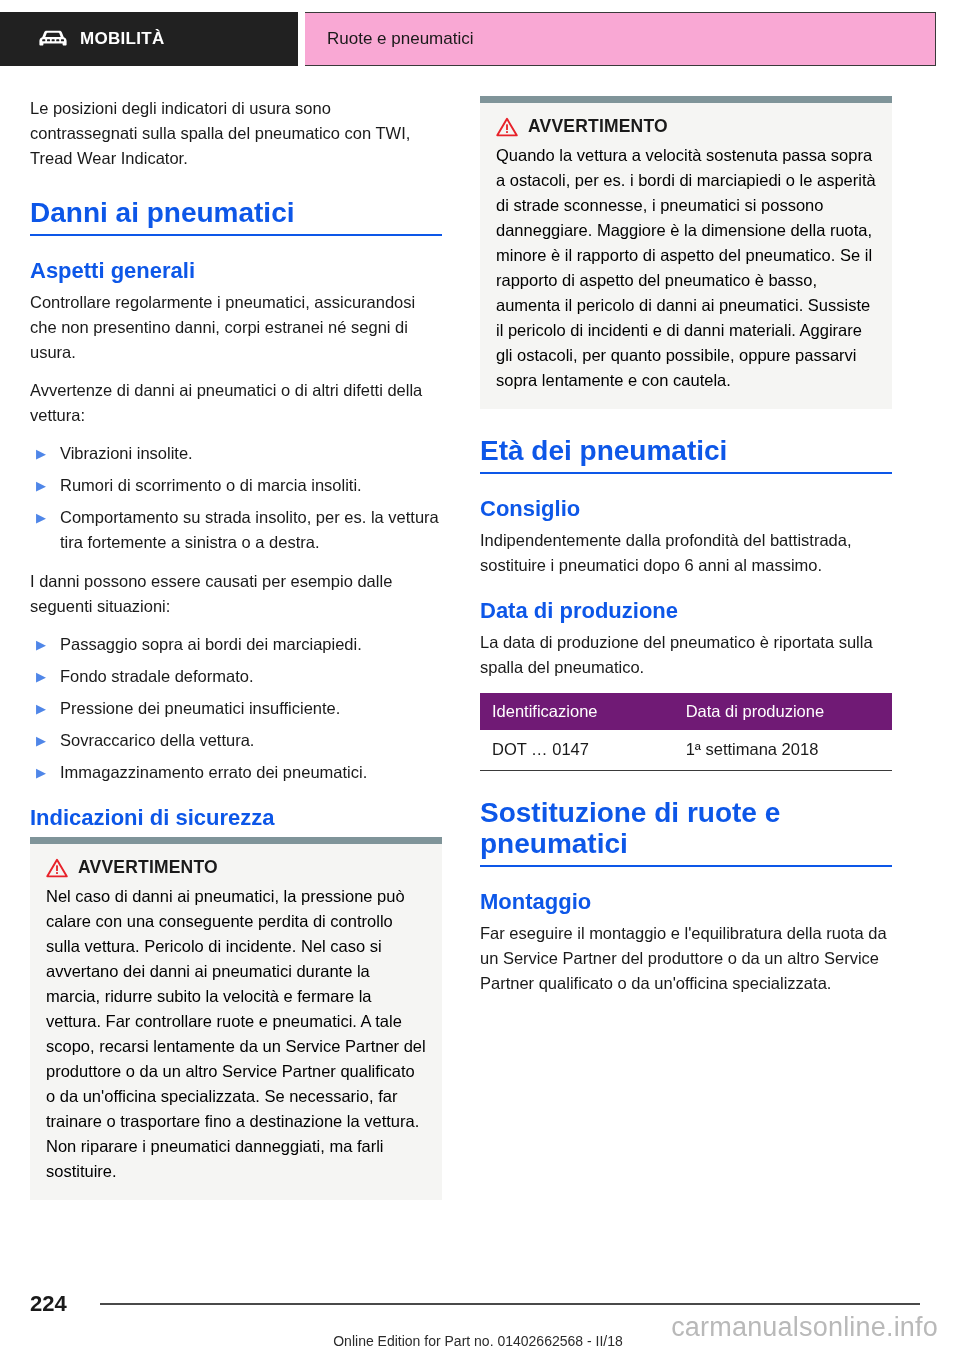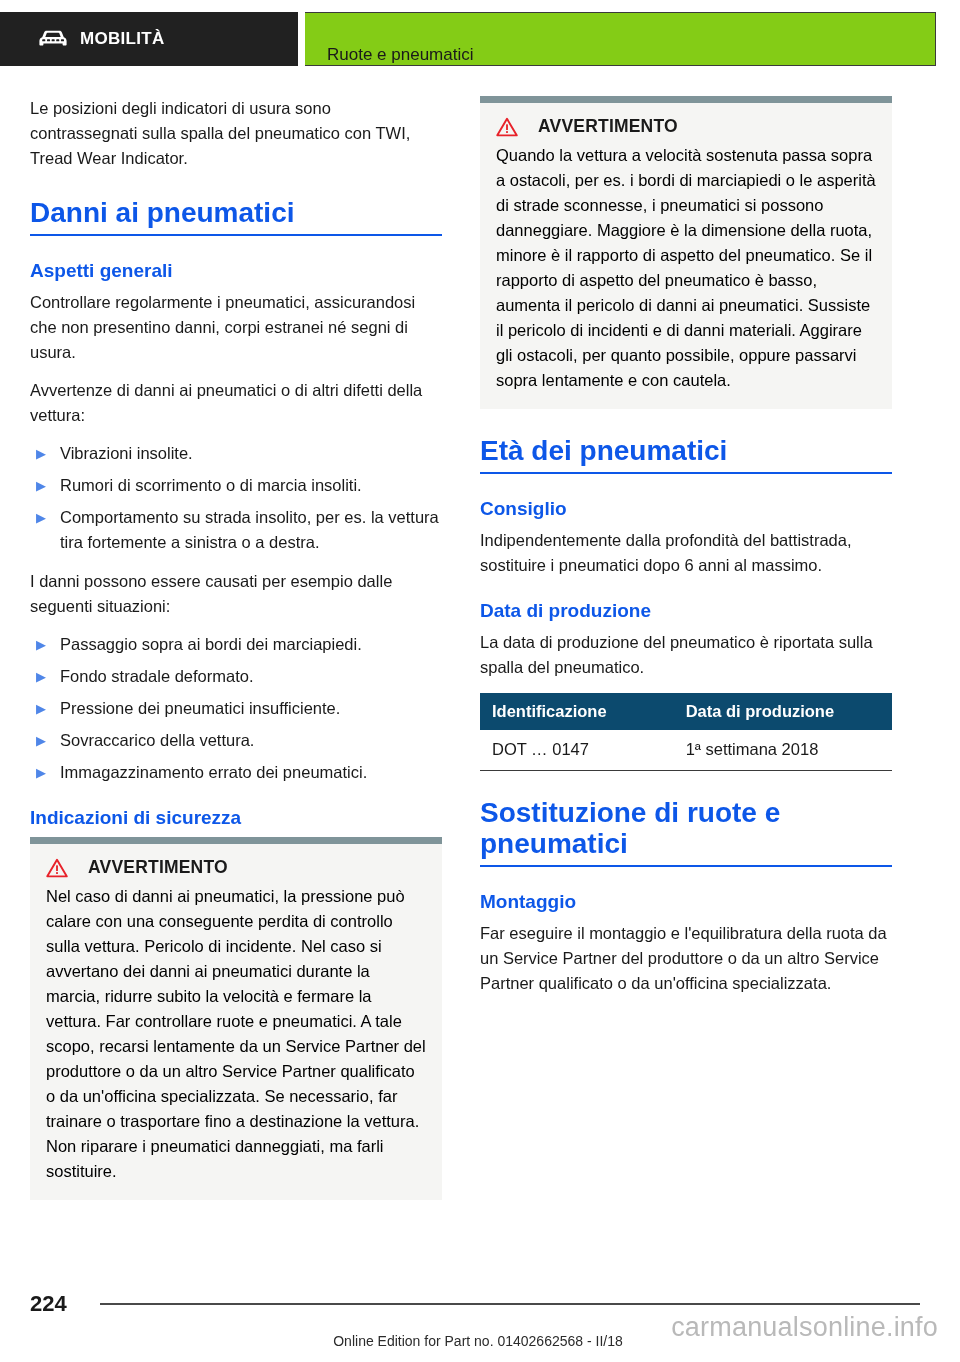--- a/index.html
+++ b/index.html
@@ -43,23 +43,23 @@
   .brand-label {
     font-size: 17px;
     font-weight: bold;
     letter-spacing: 0.3px;
     white-space: nowrap;
   }
   .header-tab {
     flex: 1;
     border: 1px solid #3a3a3a;
     border-left: none;
-    background: #84cc16;
-    display: flex;
-    align-items: flex-end;
+    background: #f9a8d4;
+    display: flex;
+    align-items: center;
     padding-left: 22px;
     margin-left: 7px;
     box-sizing: border-box;
   }
   .header-tab-label {
     font-size: 17px;
     color: #1a1a1a;
   }
 
   
@@ -89,21 +89,21 @@
     font-weight: bold;
     margin: 26px 0 0 0;
     padding-bottom: 6px;
     border-bottom: 2px solid #0d57e8;
     line-height: 31px;
   }
   h1.h-main + .after-h1 { margin-top: 20px; }
 
   h2.h-sub {
     color: #0d57e8;
-    font-size: 19px;
+    font-size: 22px;
     font-weight: bold;
     margin: 20px 0 6px 0;
     line-height: 26px;
   }
   h2.h-sub.first { margin-top: 22px; }
 
   
   ul.tri-list {
     list-style: none;
     margin: 0 0 14px 0;
@@ -131,21 +131,21 @@
   .warn-box {
     background: #f5f5f3;
     border-top: 7px solid #7f9499;
     padding: 13px 16px 16px 16px;
     margin: 0 0 18px 0;
     box-sizing: border-box;
   }
   .warn-head {
     display: flex;
     align-items: center;
-    gap: 20px;
+    gap: 10px;
     margin-bottom: 6px;
   }
   .warn-icon { width: 22px; height: 20px; flex: none; display: block; }
   .warn-title {
     font-size: 17.5px;
     font-weight: bold;
     color: #1a1a1a;
     letter-spacing: 0.2px;
   }
   .warn-body {
@@ -155,24 +155,24 @@
     color: #000000;
   }
 
   
   table.data-table {
     width: 100%;
     border-collapse: collapse;
     margin: 6px 0 6px 0;
   }
   table.data-table thead th {
-    background: #0c4a6e;
+    background: #701a75;
     color: #ffffff;
     font-size: 16.5px;
-    font-weight: bold;
+    font-weight: normal;
     text-align: left;
     padding: 9px 10px 9px 12px;
   }
   table.data-table tbody td {
     font-size: 16.5px;
     padding: 10px 10px 11px 12px;
     border-bottom: 1.5px solid #3a3a3a;
     color: #1a1a1a;
   }
   table.data-table th.c1, table.data-table td.c1 { width: 47%; }

